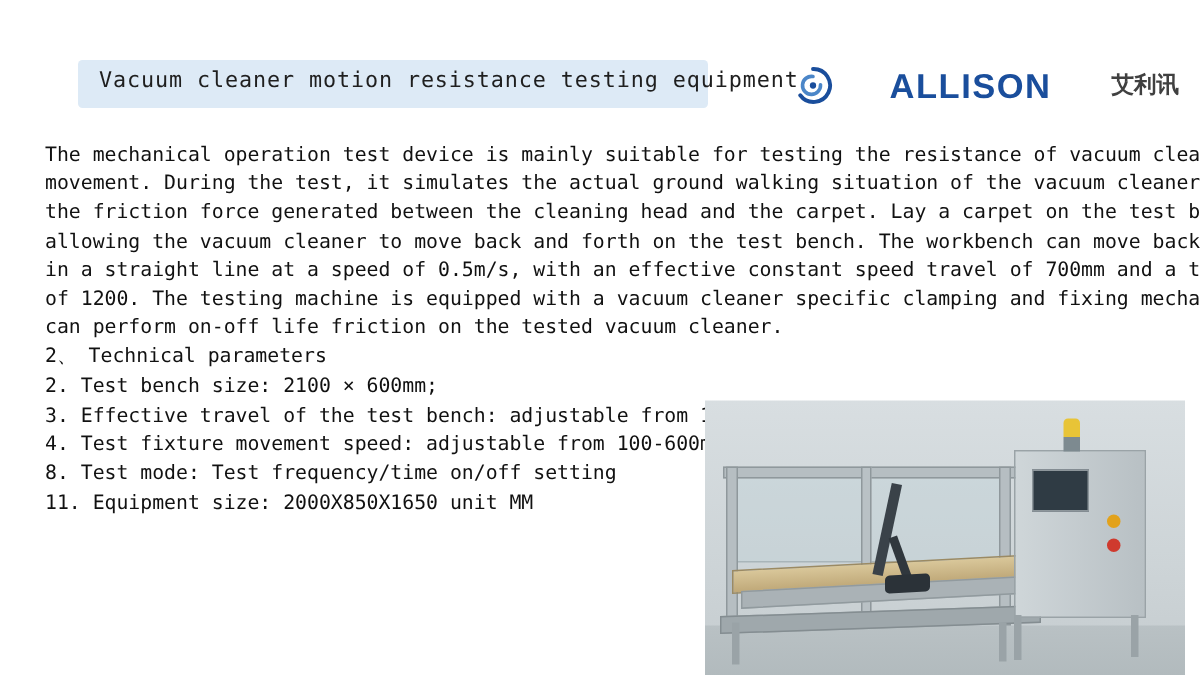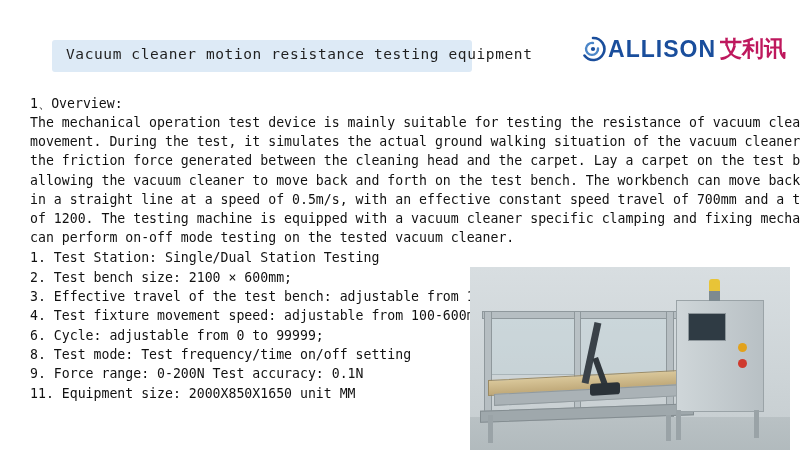--- a/index.html
+++ b/index.html
@@ -47,42 +47,43 @@
     color: #1f1f1f;
     font-family: "DejaVu Sans Mono", monospace;
     white-space: nowrap;
   }
 
   .logo {
     position: absolute;
     right: 14px;
     top: 12px;
     display: flex;
-    align-items: flex-start;
+    align-items: flex-end;
     height: 34px;
+    gap: 36px;
   }
   .logo-swirl {
     position: relative;
     width: 26px;
     height: 26px;
     margin-right: 2px;
   }
   .logo-main {
     font-family: "Liberation Sans", sans-serif;
     font-weight: bold;
     font-size: 23px;
     letter-spacing: 1px;
     color: #1a4e9c;
     line-height: 26px;
   }
   .logo-cn {
     font-family: Liberation Serif, serif;
     font-weight: bold;
-    font-size: 22px;
-    color: #be185d;
+    font-size: 15px;
+    color: #404040;
     margin-left: 4px;
     line-height: 26px;
   }
 
   
   .content {
     position: absolute;
     left: 30px;
     top: 70px;
     width: 760px;
@@ -218,41 +219,38 @@
           <circle cx="13" cy="13" r="2.1" fill="#1a4e9c"></circle>
         </svg>
       </span>
       <span class="logo-main">ALLISON</span>
       <span class="logo-cn">艾利讯</span>
     </div>
   </div>
 
   <div class="content">
 
-    <div class="section-head">1、Overview:</div>
 
     <div class="para">
       <div>The mechanical operation test device is mainly suitable for testing the resistance of vacuum cleaner carpet</div>
       <div>movement. During the test, it simulates the actual ground walking situation of the vacuum cleaner and tests</div>
       <div>the friction force generated between the cleaning head and the carpet. Lay a carpet on the test bench,</div>
       <div>allowing the vacuum cleaner to move back and forth on the test bench. The workbench can move back and forth</div>
       <div>in a straight line at a speed of 0.5m/s, with an effective constant speed travel of 700mm and a total travel</div>
       <div>of 1200. The testing machine is equipped with a vacuum cleaner specific clamping and fixing mechanism, and</div>
-      <div>can perform on-off mode testing on the tested vacuum cleaner.</div>
+      <div>can perform on-off life friction on the tested vacuum cleaner.</div>
     </div>
 
+    <div class="section-head">2、 Technical parameters</div>
 
     <div class="spec-list">
-      <div class="spec-item">1. Test Station: Single/Dual Station Testing</div>
       <div class="spec-item">2. Test bench size: 2100 × 600mm;</div>
       <div class="spec-item">3. Effective travel of the test bench: adjustable from 100-1200mm;</div>
       <div class="spec-item">4. Test fixture movement speed: adjustable from 100-600mm/s;</div>
-      <div class="spec-item">6. Cycle: adjustable from 0 to 99999;</div>
       <div class="spec-item">8. Test mode: Test frequency/time on/off setting</div>
-      <div class="spec-item">9. Force range: 0-200N Test accuracy: 0.1N</div>
       <div class="spec-item">11. Equipment size: 2000X850X1650 unit MM</div>
     </div>
   </div>
 
   <div class="photo">
     <div class="ph floor"></div>
     <div class="ph glass"></div>
     <div class="ph frame-top"></div>
     <div class="ph post1"></div>
     <div class="ph post2"></div>

